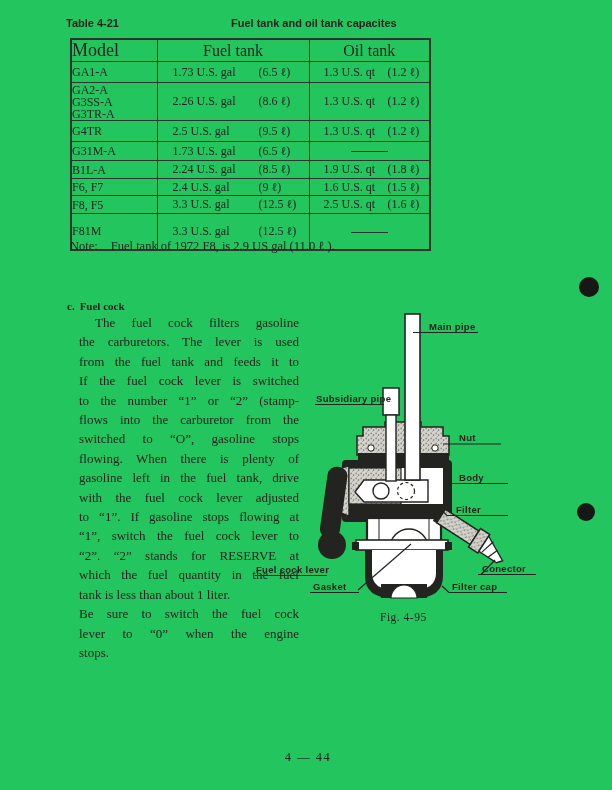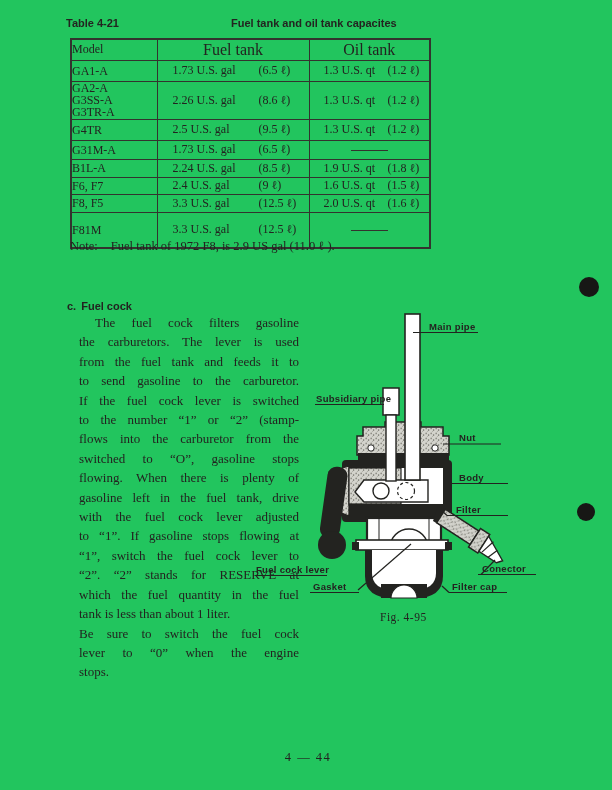--- a/index.html
+++ b/index.html
@@ -24,37 +24,37 @@
   .col-model{width:86px;} .col-fuel{width:152px;} .col-oil{width:121px;}
   .cap-table thead tr{height:21px;}
   .cap-table tbody tr:nth-child(1){height:21px;}
   .cap-table tbody tr:nth-child(2){height:38px;}
   .cap-table tbody tr:nth-child(3){height:21px;}
   .cap-table tbody tr:nth-child(4){height:19px;}
   .cap-table tbody tr:nth-child(5){height:18px;}
   .cap-table tbody tr:nth-child(6){height:17px;}
   .cap-table tbody tr:nth-child(7){height:18px;}
   .cap-table tbody tr:nth-child(8){height:36px;padding-left:12px;}
-  .h-model{text-align:left; padding-left:15px; font-size:12px;}
+  .h-model{text-align:left; padding-left:15px; font-size:18px;}
   .h-c{text-align:center; font-size:16px;}
   .c-model{padding-left:13px; text-align:left;}
   .c-model div{line-height:12px;}
   .c-fuel{text-align:left;}
   .c-fuel .v1{display:inline-block; width:86px; padding-left:15px;}
   .c-oil{text-align:left;}
   .c-oil .v1{display:inline-block; width:64px; padding-left:14px;}
   td.dash-cell{text-align:center;}
   .dash{display:inline-block; width:37px; border-top:1.5px solid #33332e; vertical-align:middle;}
   
   .note{position:absolute; left:70px; top:239px; font-size:12.5px; white-space:nowrap;}
   .note .nl{display:inline-block;}
   .note .nt{display:inline-block; margin-left:13px;}
   
   .sec-head{position:absolute; left:67px; top:300px;
-    font-family:Liberation Sans, sans-serif; font-weight:bold; font-size:11px;}
+    font-family:Liberation Serif, serif; font-weight:bold; font-size:11px;}
   .sec-head .si{display:inline-block;}
   .sec-head .sh{display:inline-block; margin-left:5px;}
   .para{position:absolute; left:79px; top:313px; width:220px;
     font-size:13px; line-height:19.4px;}
   .pline{text-align:justify; text-align-last:justify;}
   .pline.flush{text-align-last:left;}
   .pline.first{text-indent:16px;}
   
   .fig-svg{position:absolute; left:245px; top:302px;}
   .fig-caption{position:absolute; left:380px; top:611px; font-size:11.5px; letter-spacing:0.5px;}
@@ -131,21 +131,21 @@
             <div>F6, F7</div>
           </td>
           <td class="c-fuel"><span class="v1">2.4 U.S. gal</span><span class="v2">(9 ℓ)</span></td>
           <td class="c-oil"><span class="v1">1.6 U.S. qt</span><span class="v2">(1.5 ℓ)</span></td>
         </tr>
         <tr>
           <td class="c-model">
             <div>F8, F5</div>
           </td>
           <td class="c-fuel"><span class="v1">3.3 U.S. gal</span><span class="v2">(12.5 ℓ)</span></td>
-          <td class="c-oil"><span class="v1">2.0 U.S. qt</span><span class="v2">(1.6 ℓ)</span></td>
+          <td class="c-oil"><span class="v1">2.5 U.S. qt</span><span class="v2">(1.6 ℓ)</span></td>
         </tr>
         <tr>
           <td class="c-model">
             <div>F81M</div>
           </td>
           <td class="c-fuel"><span class="v1">3.3 U.S. gal</span><span class="v2">(12.5 ℓ)</span></td>
           <td class="c-oil dash-cell"><span class="dash"></span></td>
         </tr>
       </tbody>
   </table>
@@ -155,21 +155,20 @@
   </div>
 
   <div class="sec-head">
     <span class="si">c.</span><span class="sh">Fuel cock</span>
   </div>
 
   <div class="para">
       <div class="pline first">The fuel cock filters gasoline</div>
       <div class="pline">the carburetors. The lever is used</div>
       <div class="pline">from the fuel tank and feeds it to</div>
-      <div class="pline">to send gasoline to the carburetor.</div>
       <div class="pline">If the fuel cock lever is switched</div>
       <div class="pline">to the number “1” or “2” (stamp-</div>
       <div class="pline">flows into the carburetor from the</div>
       <div class="pline">switched to “O”, gasoline stops</div>
       <div class="pline">flowing. When there is plenty of</div>
       <div class="pline">gasoline left in the fuel tank, drive</div>
       <div class="pline">with the fuel cock lever adjusted</div>
       <div class="pline">to “1”. If gasoline stops flowing at</div>
       <div class="pline">“1”, switch the fuel cock lever to</div>
       <div class="pline">“2”. “2” stands for RESERVE at</div>

